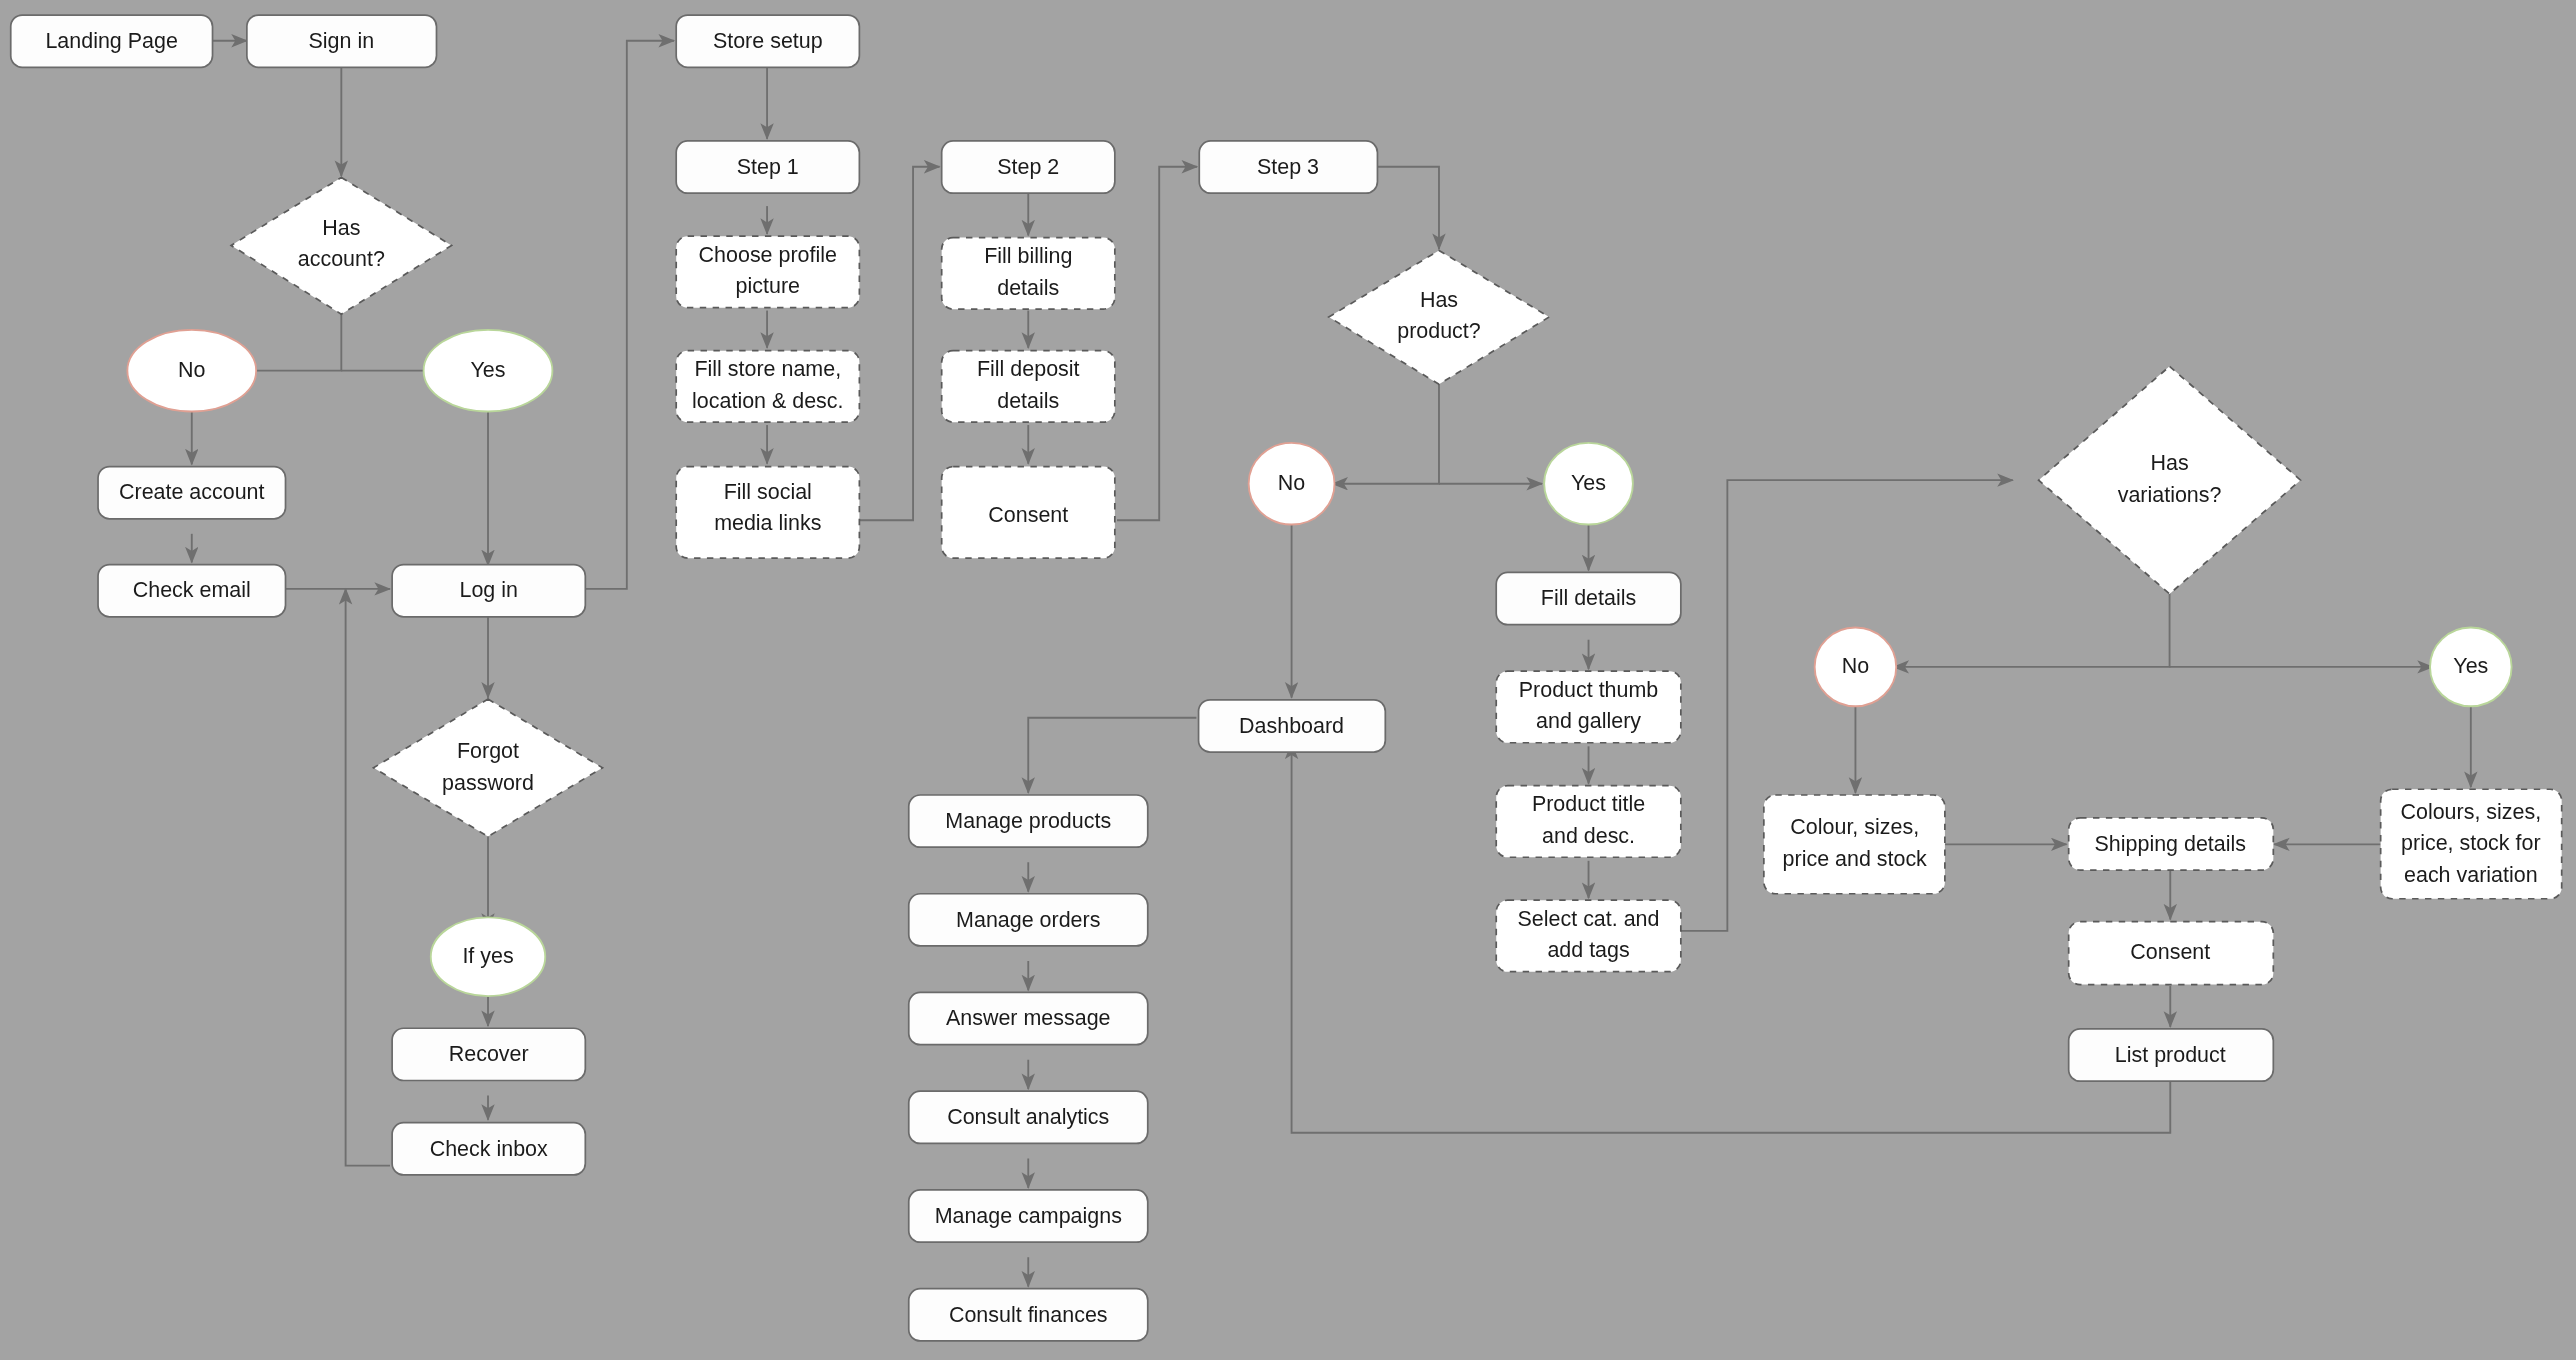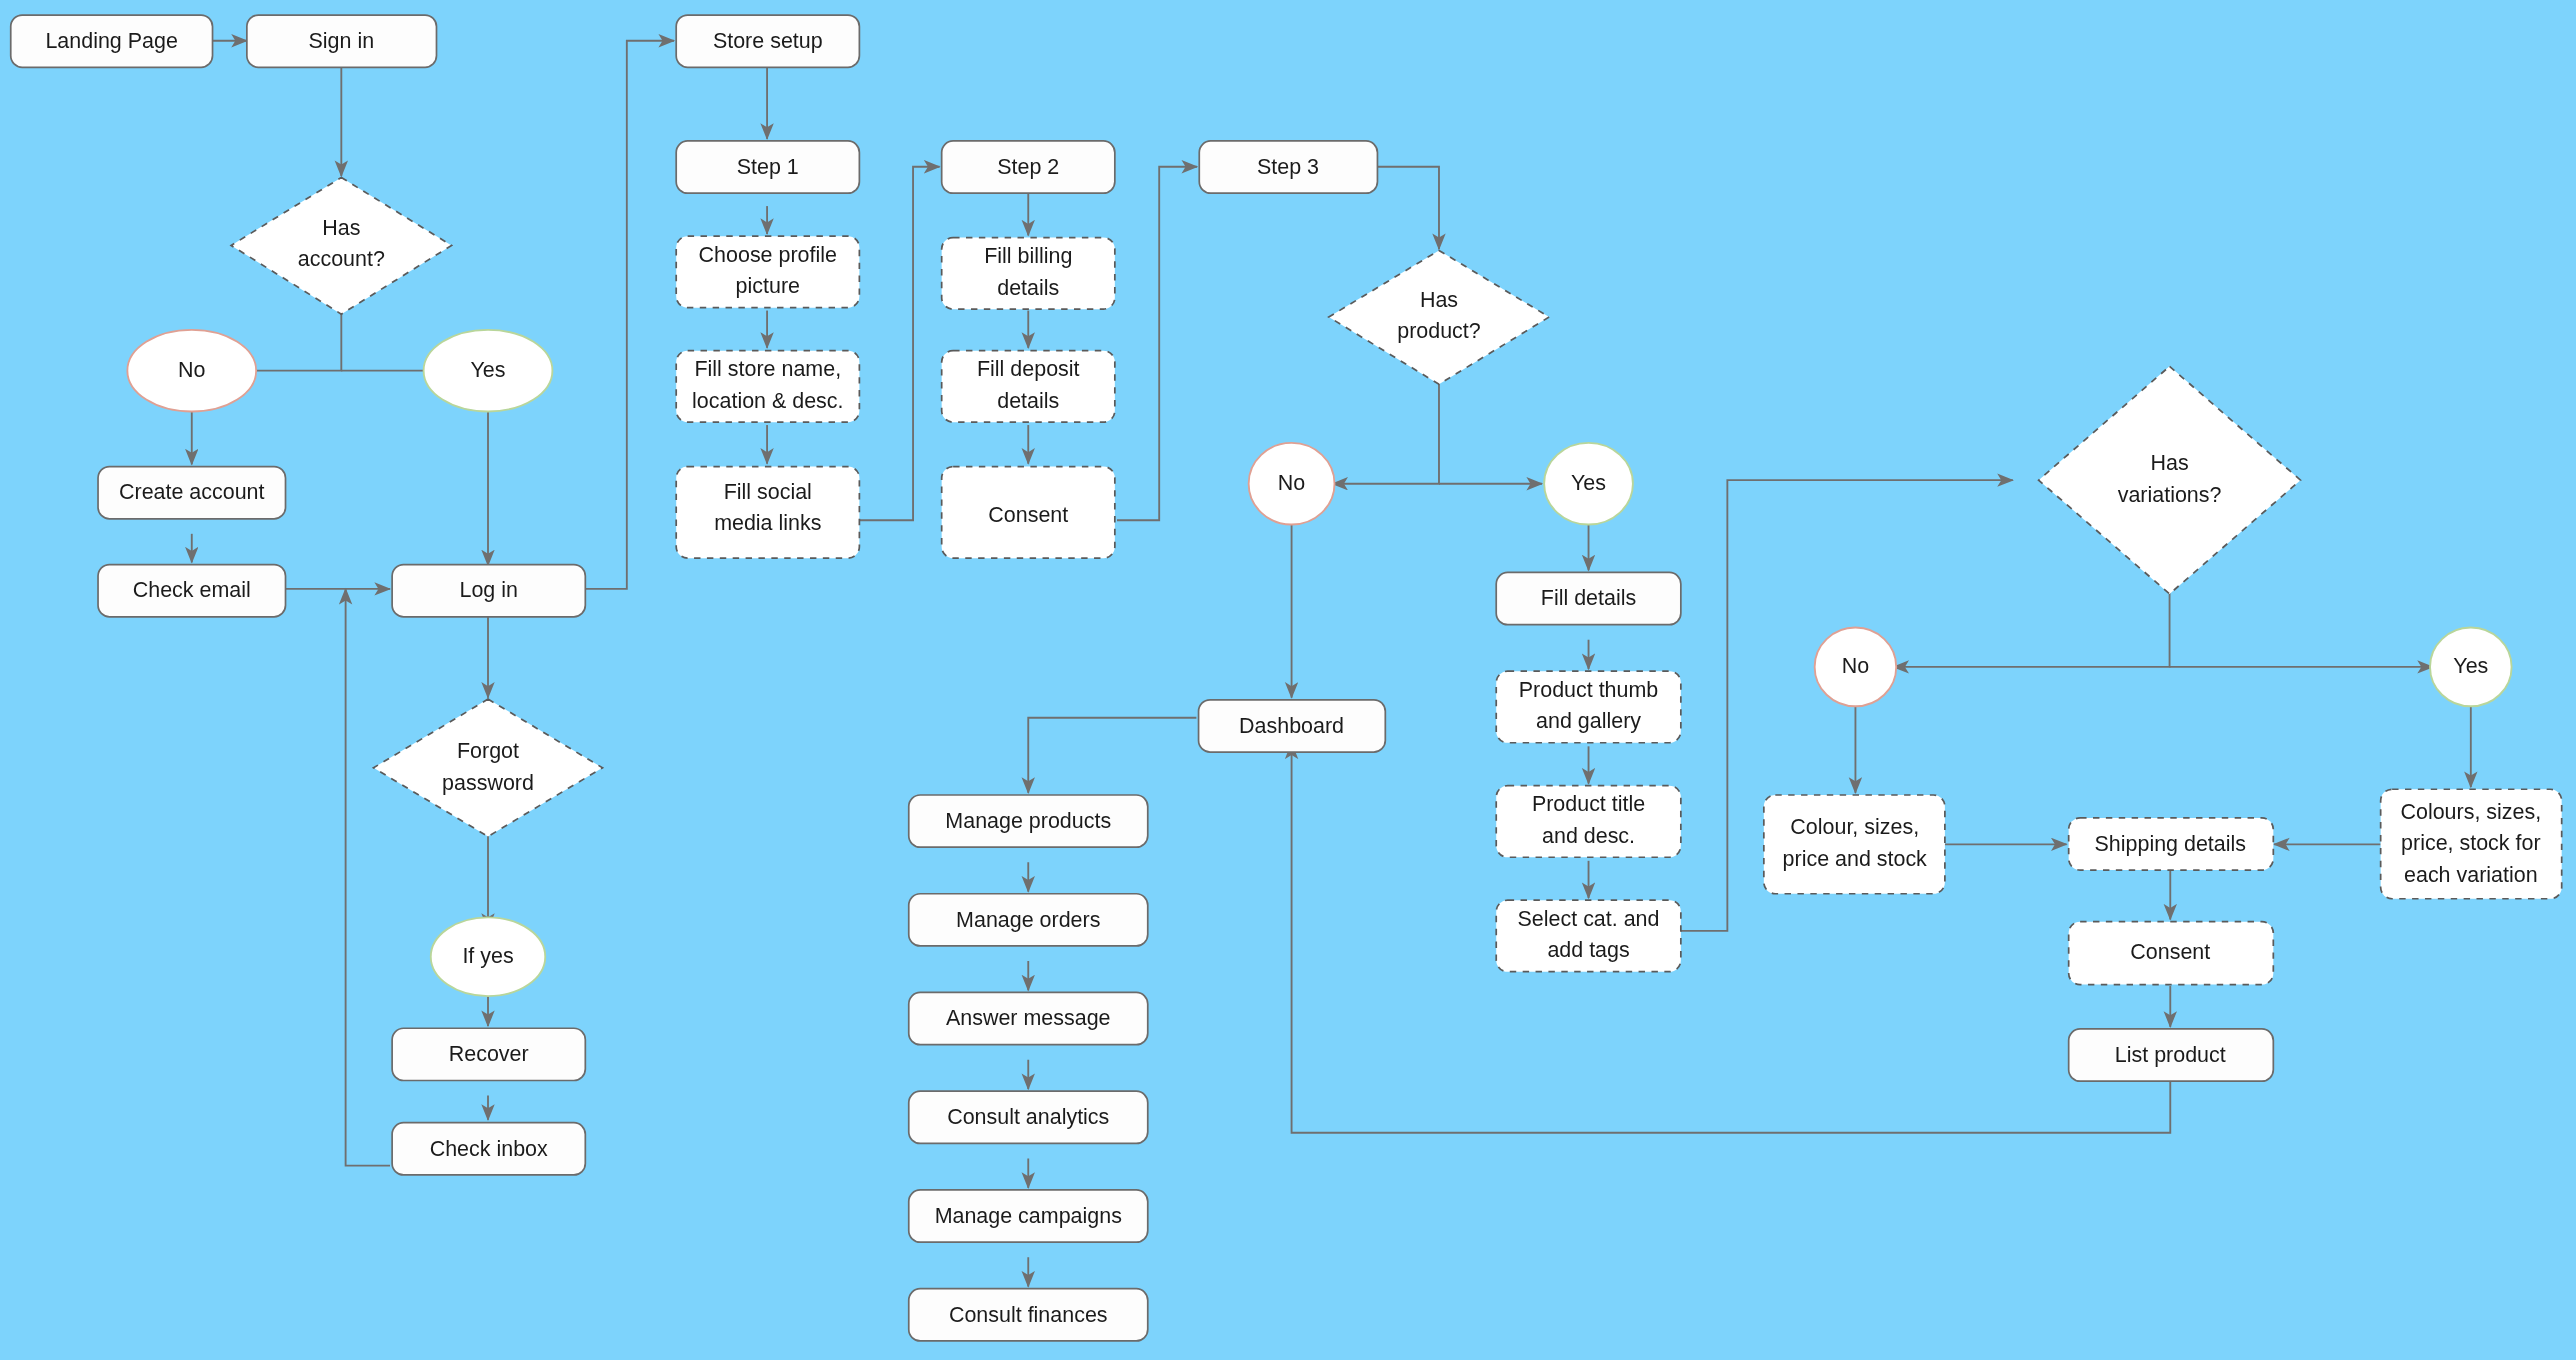--- a/index.html
+++ b/index.html
@@ -4,21 +4,21 @@
 <style>
   html, body {
     margin: 0;
     padding: 0;
     background: #ffffff;
   }
   #canvas-root {
     position: relative;
     width: 2576px;
     height: 1361px;
-    background: #7dd3fc;
+    background: #a3a3a3;
     font-family: "Liberation Sans", sans-serif;
     overflow: hidden;
   }
   svg#flow {
     position: absolute;
     top: 0;
     left: 0;
     width: 2576px;
     height: 1361px;
     display: block;

